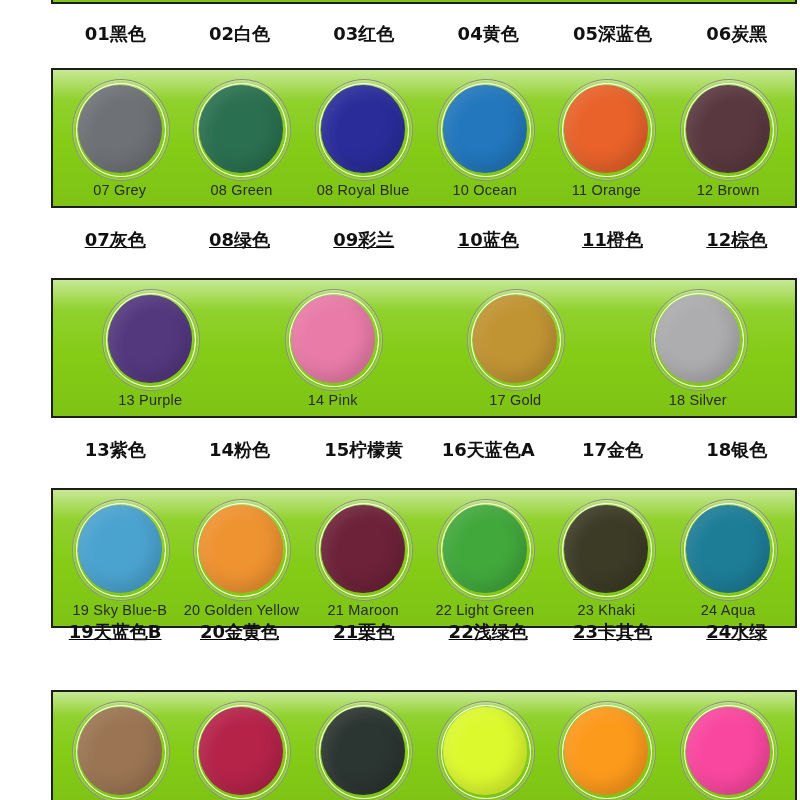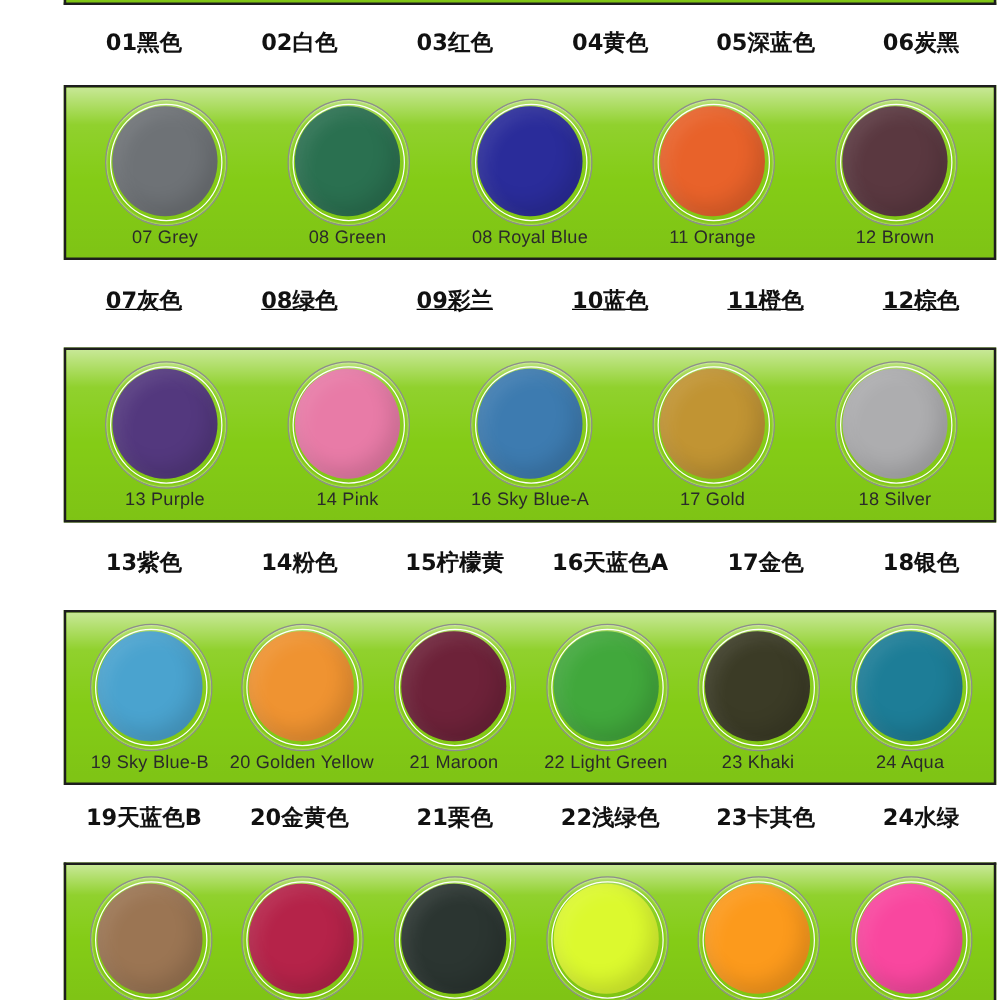--- a/index.html
+++ b/index.html
@@ -174,20 +174,26 @@
         <div class="swatch-label">08 Green</div>
       </div>
       <div class="swatch">
         <div class="dot-wrap">
           <div class="dot" style="background: rgb(42, 44, 154);"></div>
         </div>
         <div class="swatch-label">08 Royal Blue</div>
       </div>
       <div class="swatch">
         <div class="dot-wrap">
+          <div class="dot" style="background: rgb(34, 119, 189);"></div>
+        </div>
+        <div class="swatch-label">10 Ocean</div>
+      </div>
+      <div class="swatch">
+        <div class="dot-wrap">
           <div class="dot" style="background: rgb(232, 98, 42);"></div>
         </div>
         <div class="swatch-label">11 Orange</div>
       </div>
       <div class="swatch">
         <div class="dot-wrap">
           <div class="dot" style="background: rgb(90, 56, 64);"></div>
         </div>
         <div class="swatch-label">12 Brown</div>
       </div>
@@ -212,26 +218,20 @@
         <div class="swatch-label">13 Purple</div>
       </div>
       <div class="swatch">
         <div class="dot-wrap">
           <div class="dot" style="background: rgb(232, 123, 167);"></div>
         </div>
         <div class="swatch-label">14 Pink</div>
       </div>
       <div class="swatch">
         <div class="dot-wrap">
-          <div class="dot" style="background: rgb(61, 123, 176);"></div>
-        </div>
-        <div class="swatch-label">16 Sky Blue-A</div>
-      </div>
-      <div class="swatch">
-        <div class="dot-wrap">
           <div class="dot" style="background: rgb(193, 148, 51);"></div>
         </div>
         <div class="swatch-label">17 Gold</div>
       </div>
       <div class="swatch">
         <div class="dot-wrap">
           <div class="dot" style="background: rgb(173, 173, 175);"></div>
         </div>
         <div class="swatch-label">18 Silver</div>
       </div>
@@ -281,21 +281,21 @@
       </div>
       <div class="swatch">
         <div class="dot-wrap">
           <div class="dot" style="background: rgb(29, 125, 151);"></div>
         </div>
         <div class="swatch-label">24 Aqua</div>
       </div>
     </div>
   </div>
 
-  <div class="cn-row" style="top:632px;">
+  <div class="cn-row" style="top:610px;text-decoration:underline;">
     <div class="cn-label">19天蓝色B</div>
     <div class="cn-label">20金黄色</div>
     <div class="cn-label">21栗色</div>
     <div class="cn-label">22浅绿色</div>
     <div class="cn-label">23卡其色</div>
     <div class="cn-label">24水绿</div>
   </div>
 
   <div class="panel panel-row panel-row-cut" style="top:690px;">
     <div class="swatch-row swatch-row-cut">

